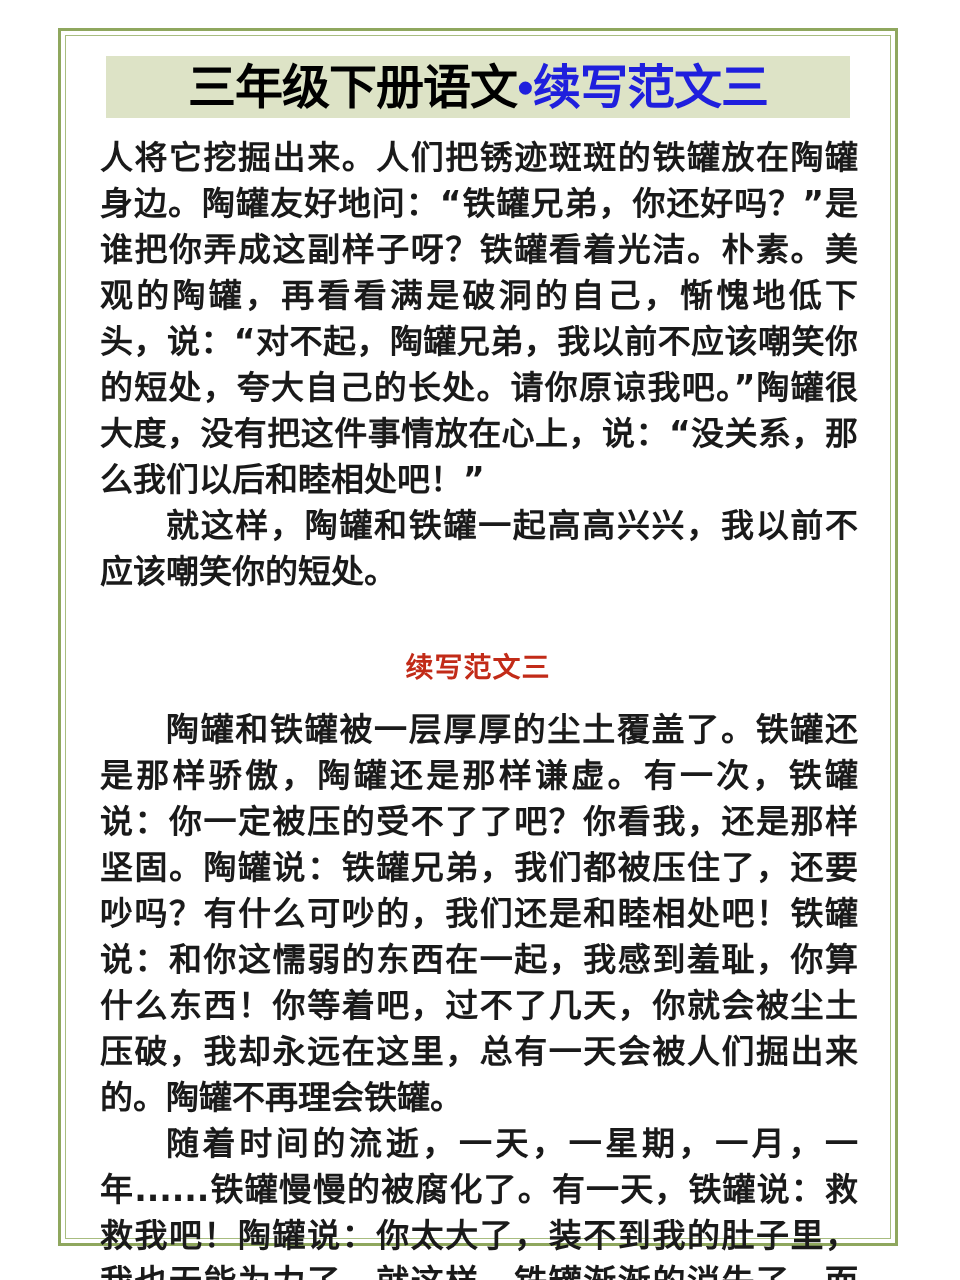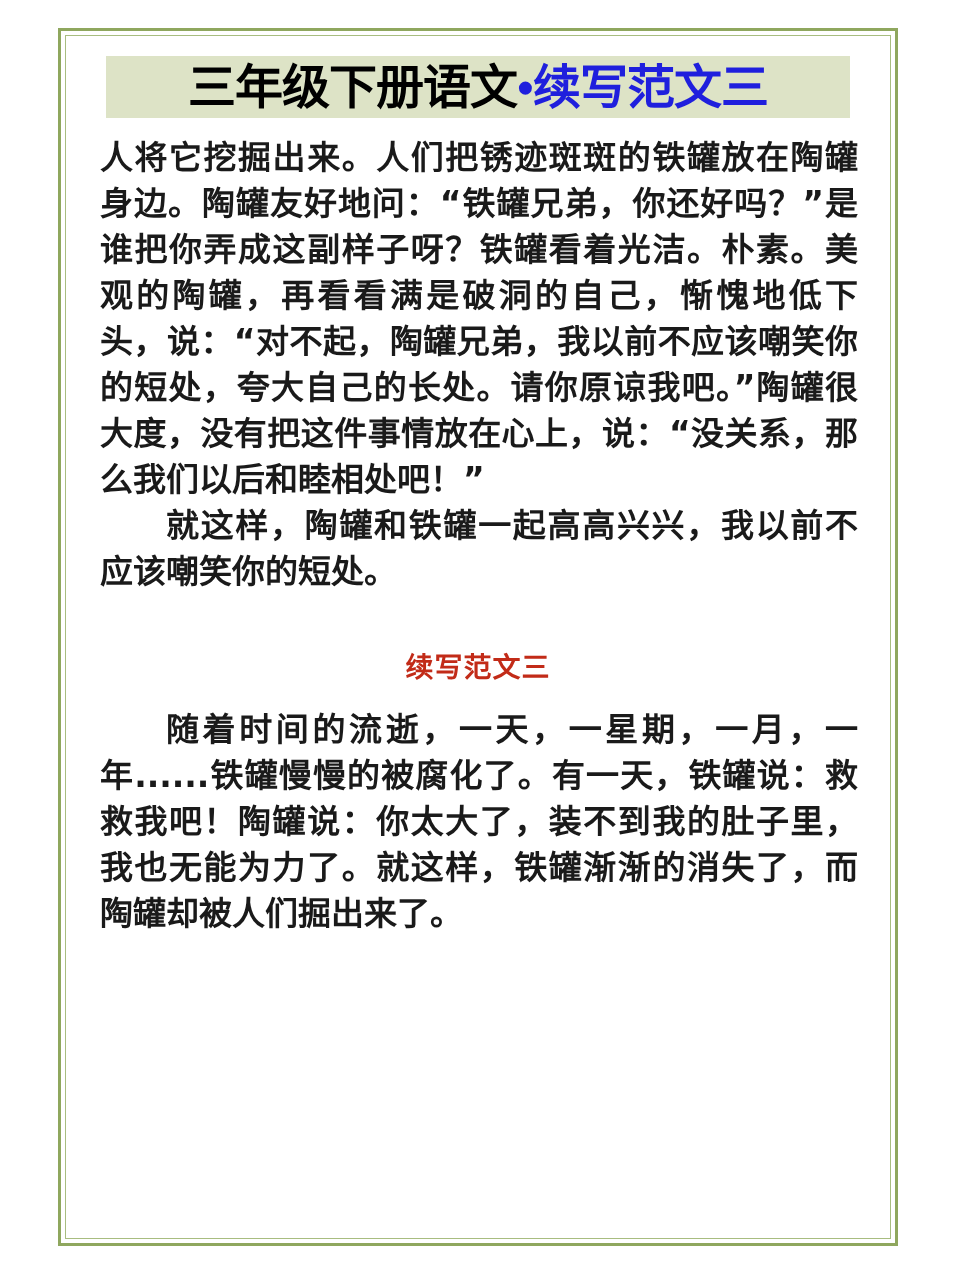--- a/index.html
+++ b/index.html
@@ -149,17 +149,18 @@
     </div>
 
     <div class="body-block">
       <p class="para">人将它挖掘出来。人们把锈迹斑斑的铁罐放在陶罐身边。陶罐友好地问：“铁罐兄弟，你还好吗？”是谁把你弄成这副样子呀？铁罐看着光洁。朴素。美观的陶罐，再看看满是破洞的自己，惭愧地低下头，说：“对不起，陶罐兄弟，我以前不应该嘲笑你的短处，夸大自己的长处。请你原谅我吧。”陶罐很大度，没有把这件事情放在心上，说：“没关系，那么我们以后和睦相处吧！”</p>
       <p class="para indent">就这样，陶罐和铁罐一起高高兴兴，我以前不应该嘲笑你的短处。</p>
     </div>
 
     <div class="section-heading">续写范文三</div>
 
     <div class="body-block">
+      <p class="para indent">陶罐和铁罐被一层厚厚的尘土覆盖了。铁罐还是那样骄傲，陶罐还是那样谦虚。有一次，铁罐说：你一定被压的受不了了吧？你看我，还是那样坚固。陶罐说：铁罐兄弟，我们都被压住了，还要吵吗？有什么可吵的，我们还是和睦相处吧！铁罐说：和你这懦弱的东西在一起，我感到羞耻，你算什么东西！你等着吧，过不了几天，你就会被尘土压破，我却永远在这里，总有一天会被人们掘出来的。陶罐不再理会铁罐。</p>
       <p class="para indent">随着时间的流逝，一天，一星期，一月，一年......铁罐慢慢的被腐化了。有一天，铁罐说：救救我吧！陶罐说：你太大了，装不到我的肚子里，我也无能为力了。就这样，铁罐渐渐的消失了，而陶罐却被人们掘出来了。</p>
     </div>
 
   </div>
 </div>
 
 </body></html>

